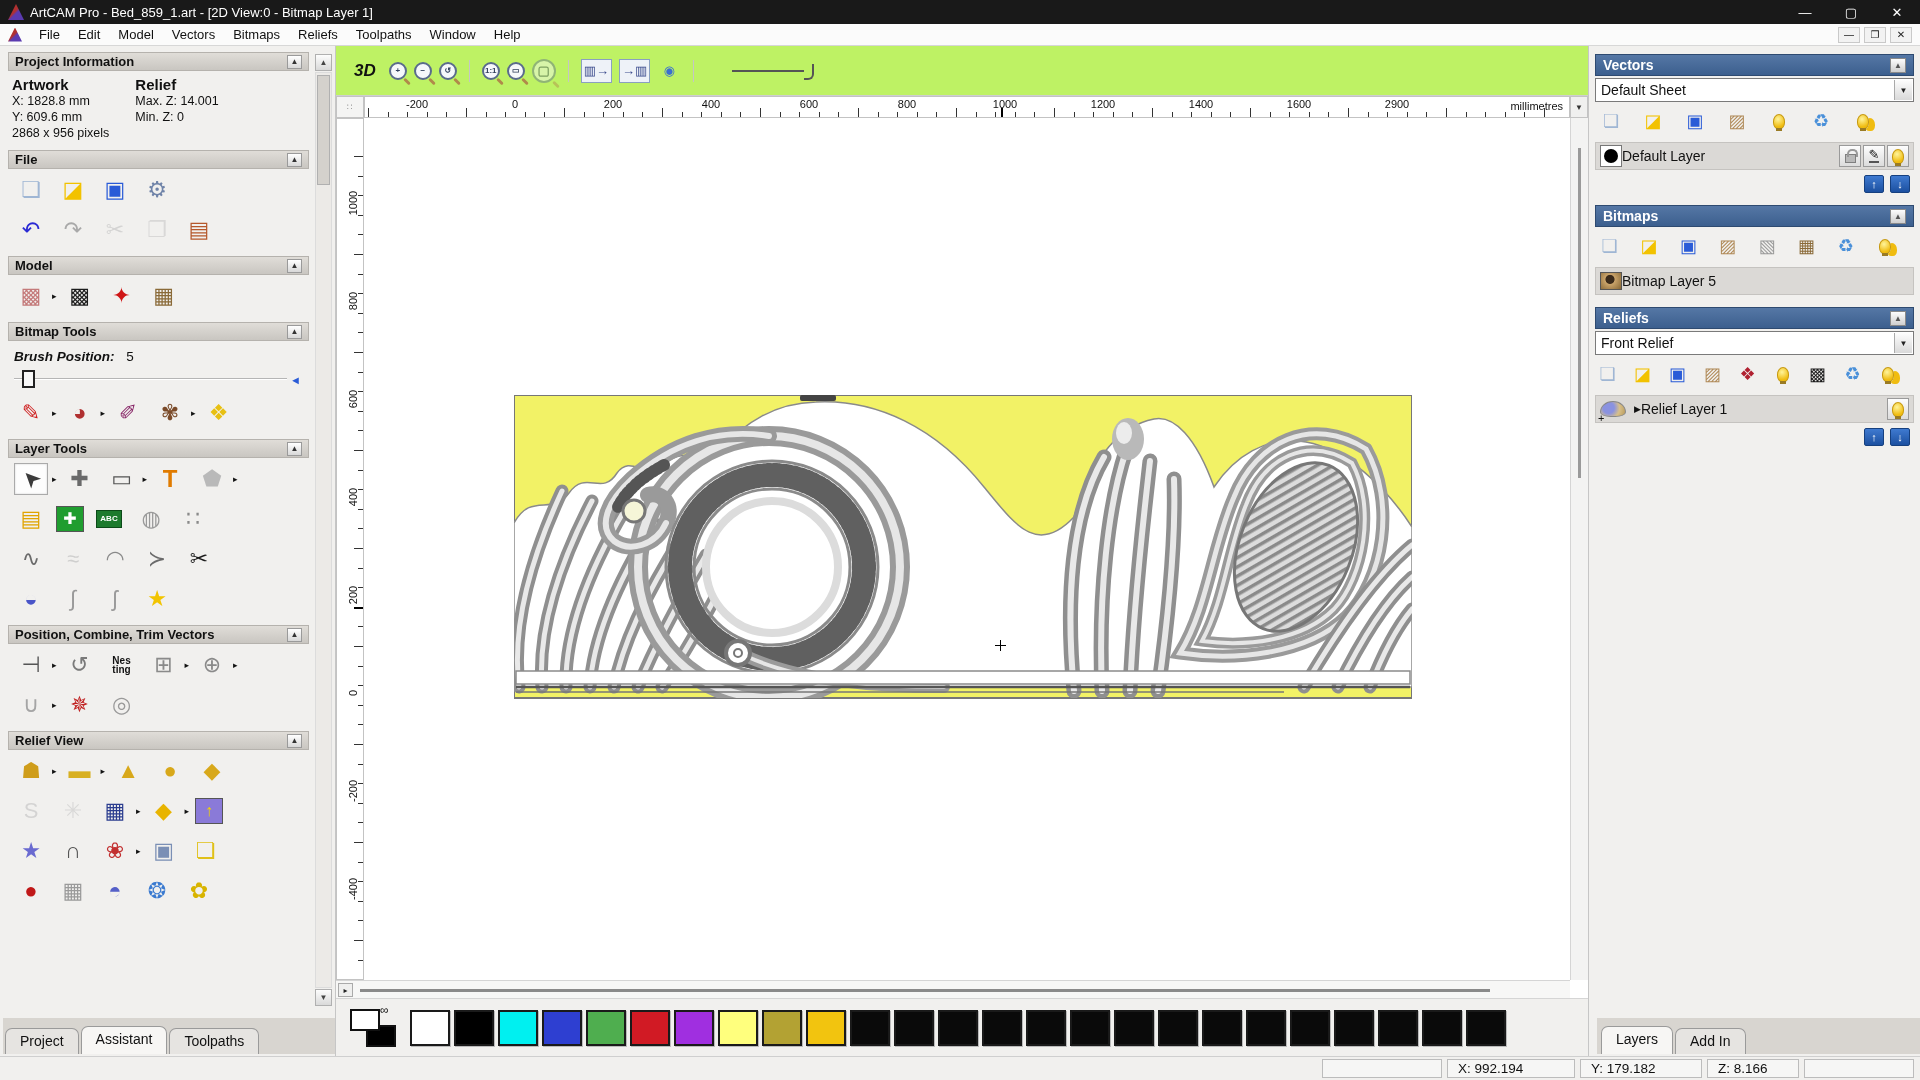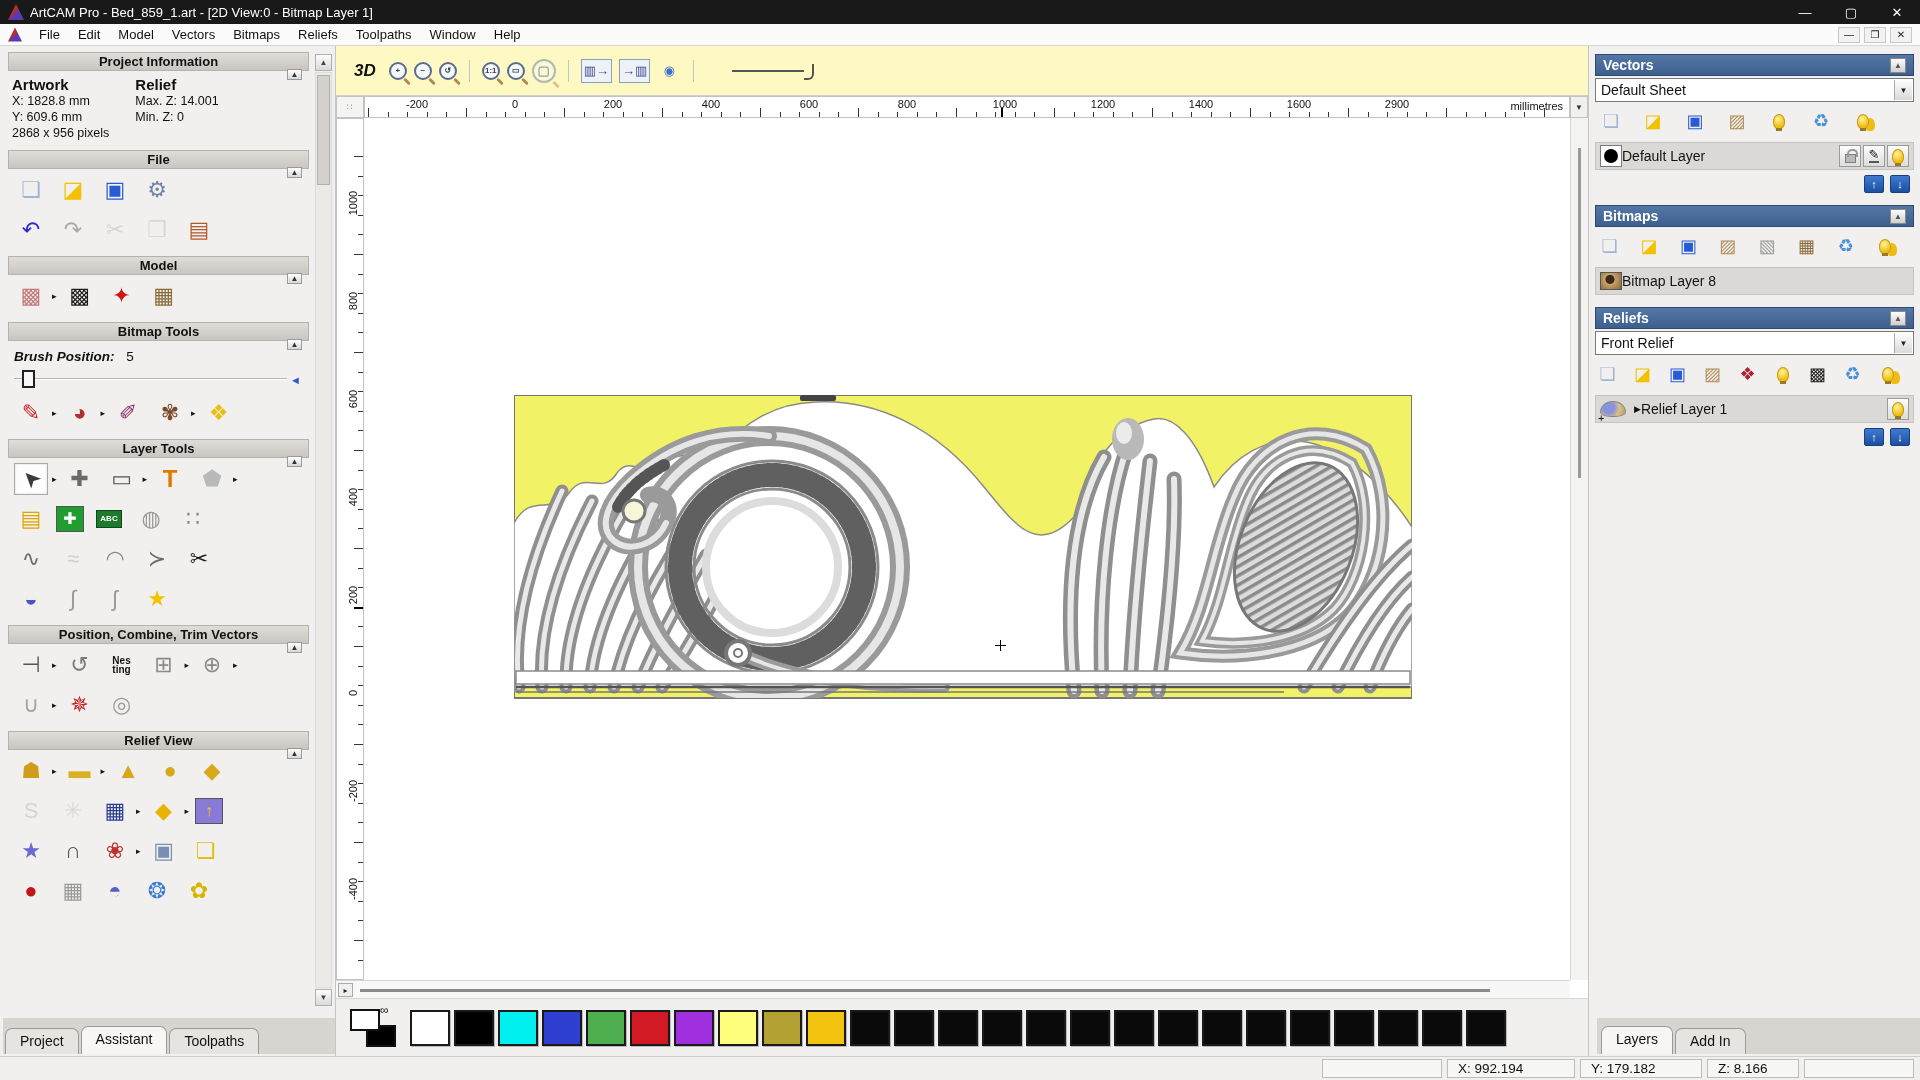--- a/index.html
+++ b/index.html
@@ -24,21 +24,21 @@
   .mdicontrols { margin-left:auto; display:flex; gap:4px; padding-right:8px; }
   .mdibtn { width:22px; height:16px; border:1px solid #c9c9c9; background:#f2f2f2; font-size:10px;
             display:flex; align-items:center; justify-content:center; color:#222; }
 
   .main { position:absolute; top:46px; left:0; right:0; bottom:24px; }
 
   
   .lpanel { position:absolute; left:0; top:0; bottom:0; width:336px; background:#f1f0ee; border-right:1px solid #c6c6c6; }
   .lcontent { position:absolute; left:8px; right:26px; top:6px; bottom:44px; overflow:hidden; }
   .hdr { height:19px; background:linear-gradient(#e0ddd8,#c9c6c1); border:1px solid #b5b2ad;
-         font-size:13px; font-weight:bold; color:#111; padding:1px 6px; display:flex; align-items:center; margin-top:7px;flex-direction:column; }
+         font-size:13px; font-weight:bold; color:#111; padding:1px 6px; display:flex; align-items:center; margin-top:7px; }
   .hdr .collapse { margin-left:auto; width:15px; height:14px; border:1px solid #9a9a9a; background:linear-gradient(#fff,#d8d8d8);
                    font-size:8px; display:flex; align-items:center; justify-content:center; color:#333; }
   .infoblock { display:flex; font-size:12.5px; padding:6px 2px 2px 4px; gap:26px; color:#111; }
   .infoblock .col div { line-height:16px; }
   .infoblock .lab { font-weight:bold; font-size:15px; }
   .icon-row { display:flex; align-items:center; padding:5px 0 3px 6px; }
   .tool { width:34px; height:32px; display:inline-flex; align-items:center; justify-content:center;
           font-size:22px; margin-right:8px; position:relative; cursor:pointer; }
   .tool.active { background:#fdfdfd; border:1px solid #aaa; box-shadow:inset 0 0 2px #ccc; }
   .tool.disabled { opacity:.55; }
@@ -61,21 +61,21 @@
   .strack { position:absolute; left:0; top:18px; bottom:18px; width:17px; background:#eceae7; border:1px solid #dcdcdc; }
   .sthumb { position:absolute; left:1px; top:2px; width:13px; height:110px; background:#d4d1cc; border:1px solid #b0b0b0; }
 
   .ltabs { position:absolute; left:3px; bottom:2px; right:0; height:36px; background:#d8d5d0; display:flex; align-items:flex-end; padding-left:2px; }
   .tab { border:1px solid #9a9a9a; border-bottom:none; border-radius:7px 7px 0 0; background:#e6e4e1;
          font-size:14px; padding:4px 14px 5px; margin-right:2px; color:#111; position:relative; }
   .tab.active { background:#f7f6f4; padding-bottom:7px; z-index:2; }
 
   
   .center { position:absolute; left:336px; right:332px; top:0; bottom:0; background:#fff; }
-  .ctoolbar { position:absolute; top:0; left:0; right:0; height:50px; background:#fef9c3; border-bottom:1px solid #cfcfcf;
+  .ctoolbar { position:absolute; top:0; left:0; right:0; height:50px; background:#bef264; border-bottom:1px solid #cfcfcf;
               display:flex; align-items:center; padding-left:18px; gap:7px; }
   .t3d { font-weight:bold; font-style:italic; font-size:17px; color:#111; margin-right:6px; }
   .mag { display:inline-flex; align-items:center; justify-content:center; width:18px; height:18px; border:2px solid #5a6b8c;
          border-radius:50%; position:relative; font-size:8px; font-weight:bold; color:#33415e; background:#f6f8fb; }
   .mag::after { content:""; position:absolute; width:8px; height:3px; background:#b08a4a; bottom:-5px; right:-6px;
                 transform:rotate(45deg); border-radius:2px; }
   .tbtn { display:inline-flex; align-items:center; justify-content:center; min-width:24px; height:24px;
           font-size:13px; padding:0 2px; }
   .tbtn.pressed { border:1px solid #8aa0c0; background:#eef2f8; }
   .tbtn.disabled { opacity:.45; }
@@ -880,21 +880,21 @@
           </span>
           <span class="tool">
             <span class="g" style="color: rgb(74, 144, 217);">♻</span>
           </span>
           <span class="tool">
             <span class="bulbic bulbic2"></span>
           </span>
         </div>
       <div class="layerrow">
         <span class="monathumb"></span>
-        <span class="lname">Bitmap Layer 8</span>
+        <span class="lname">Bitmap Layer 5</span>
       </div>
 
       <div class="bluehdr" style="margin-top:12px">
         <span>Reliefs</span>
         <span class="collapse">▲</span>
       </div>
       <div class="combo">
         <span>Front Relief</span>
         <span class="drop">▼</span>
       </div>

